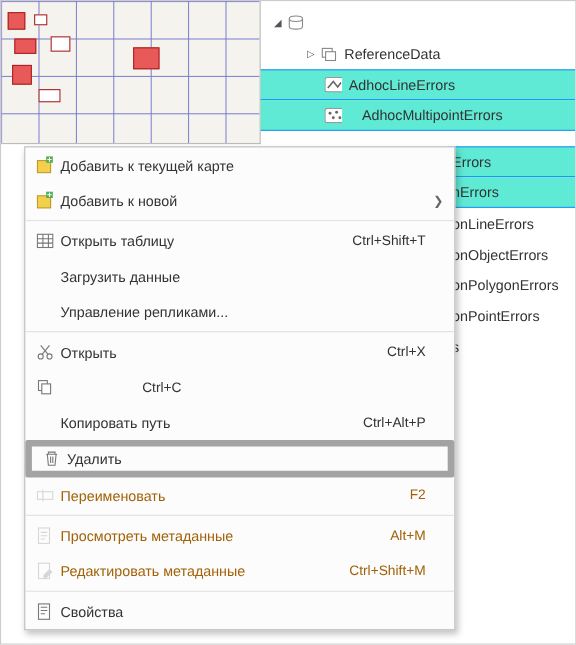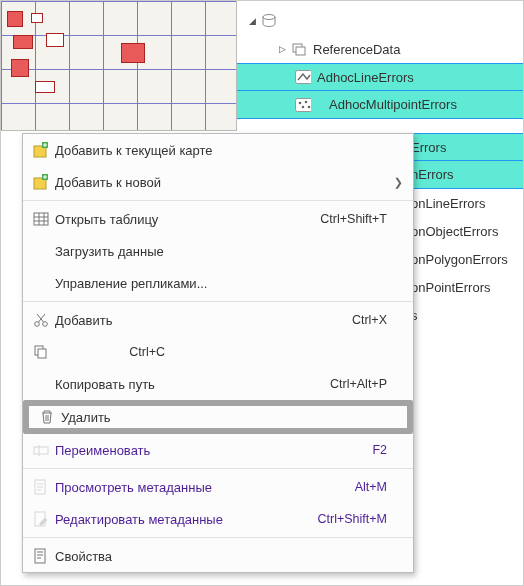--- a/index.html
+++ b/index.html
@@ -75,21 +75,21 @@
     border: 1px solid #bcbcbc;
     box-shadow: 2px 3px 6px rgba(0,0,0,0.25);
     margin-left: 17px;
   }
   .cm-row {
     display: flex;
     align-items: center;
     height: 32px;
     padding: 0 10px 0 10px;
   }
-  .cm-row.disabled { color:#4c1d95; }
+  .cm-row.disabled { color:#a16207; }
   .cm-row.disabled .cm-icon svg { opacity:0.45; }
   .cm-icon { width:22px; display:flex; align-items:center; justify-content:flex-start;}
   .cm-label { flex:1; }
   .cm-short { width:110px; text-align:right; font-size:12.5px;}
   .cm-sub { width:16px; text-align:right; color:#666; font-size:11px;}
   .sep { height:1px; background:#e2e2e2; margin:2px 0; }
   .cm-row.highlight {
     border: 6px solid #a3a3a3;
     border-radius:2px;
     height:34px;
@@ -246,21 +246,21 @@
   <div class="sep"></div>
 
   <div class="cm-row">
     <span class="cm-icon">
       <svg width="16" height="16">
           <circle cx="4" cy="12" r="2.3" fill="none" stroke="#777"></circle>
           <circle cx="12" cy="12" r="2.3" fill="none" stroke="#777"></circle>
           <path d="M5.5 10L12 2M10.5 10L4 2" stroke="#777"></path>
         </svg>
     </span>
-    <span class="cm-label">Добавить</span>
+    <span class="cm-label">Открыть</span>
     <span class="cm-short">Ctrl+X</span>
     <span class="cm-sub"></span>
   </div>
 
   <div class="cm-row">
     <span class="cm-icon">
       <svg width="16" height="16">
           <rect x="2" y="2" width="8" height="9" fill="#fff" stroke="#777"></rect>
           <rect x="5" y="5" width="8" height="9" fill="#fff" stroke="#777"></rect>
         </svg>

